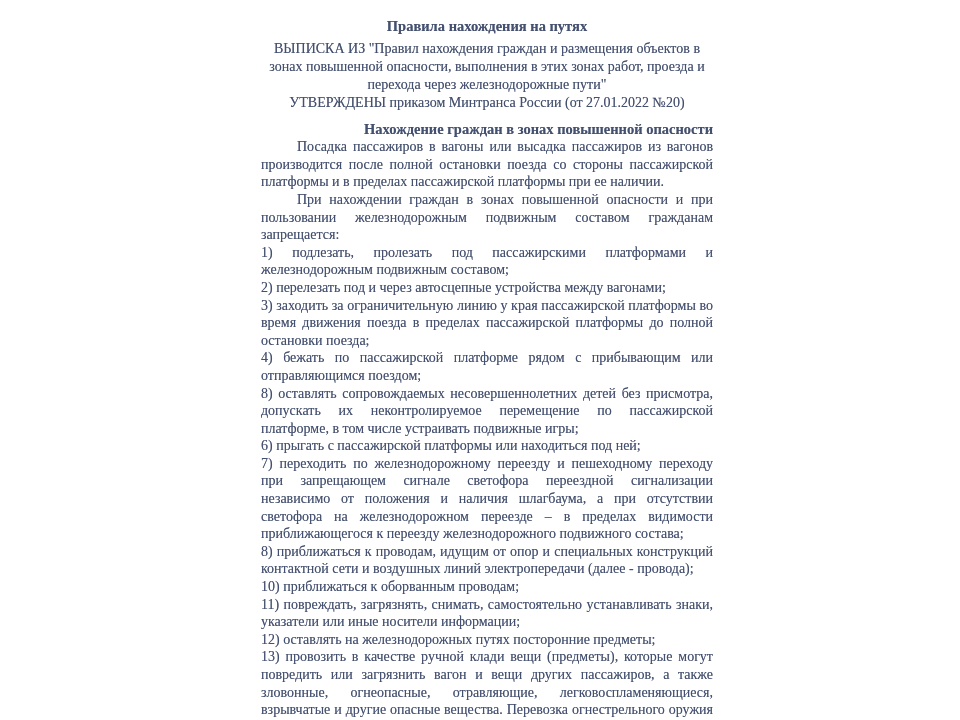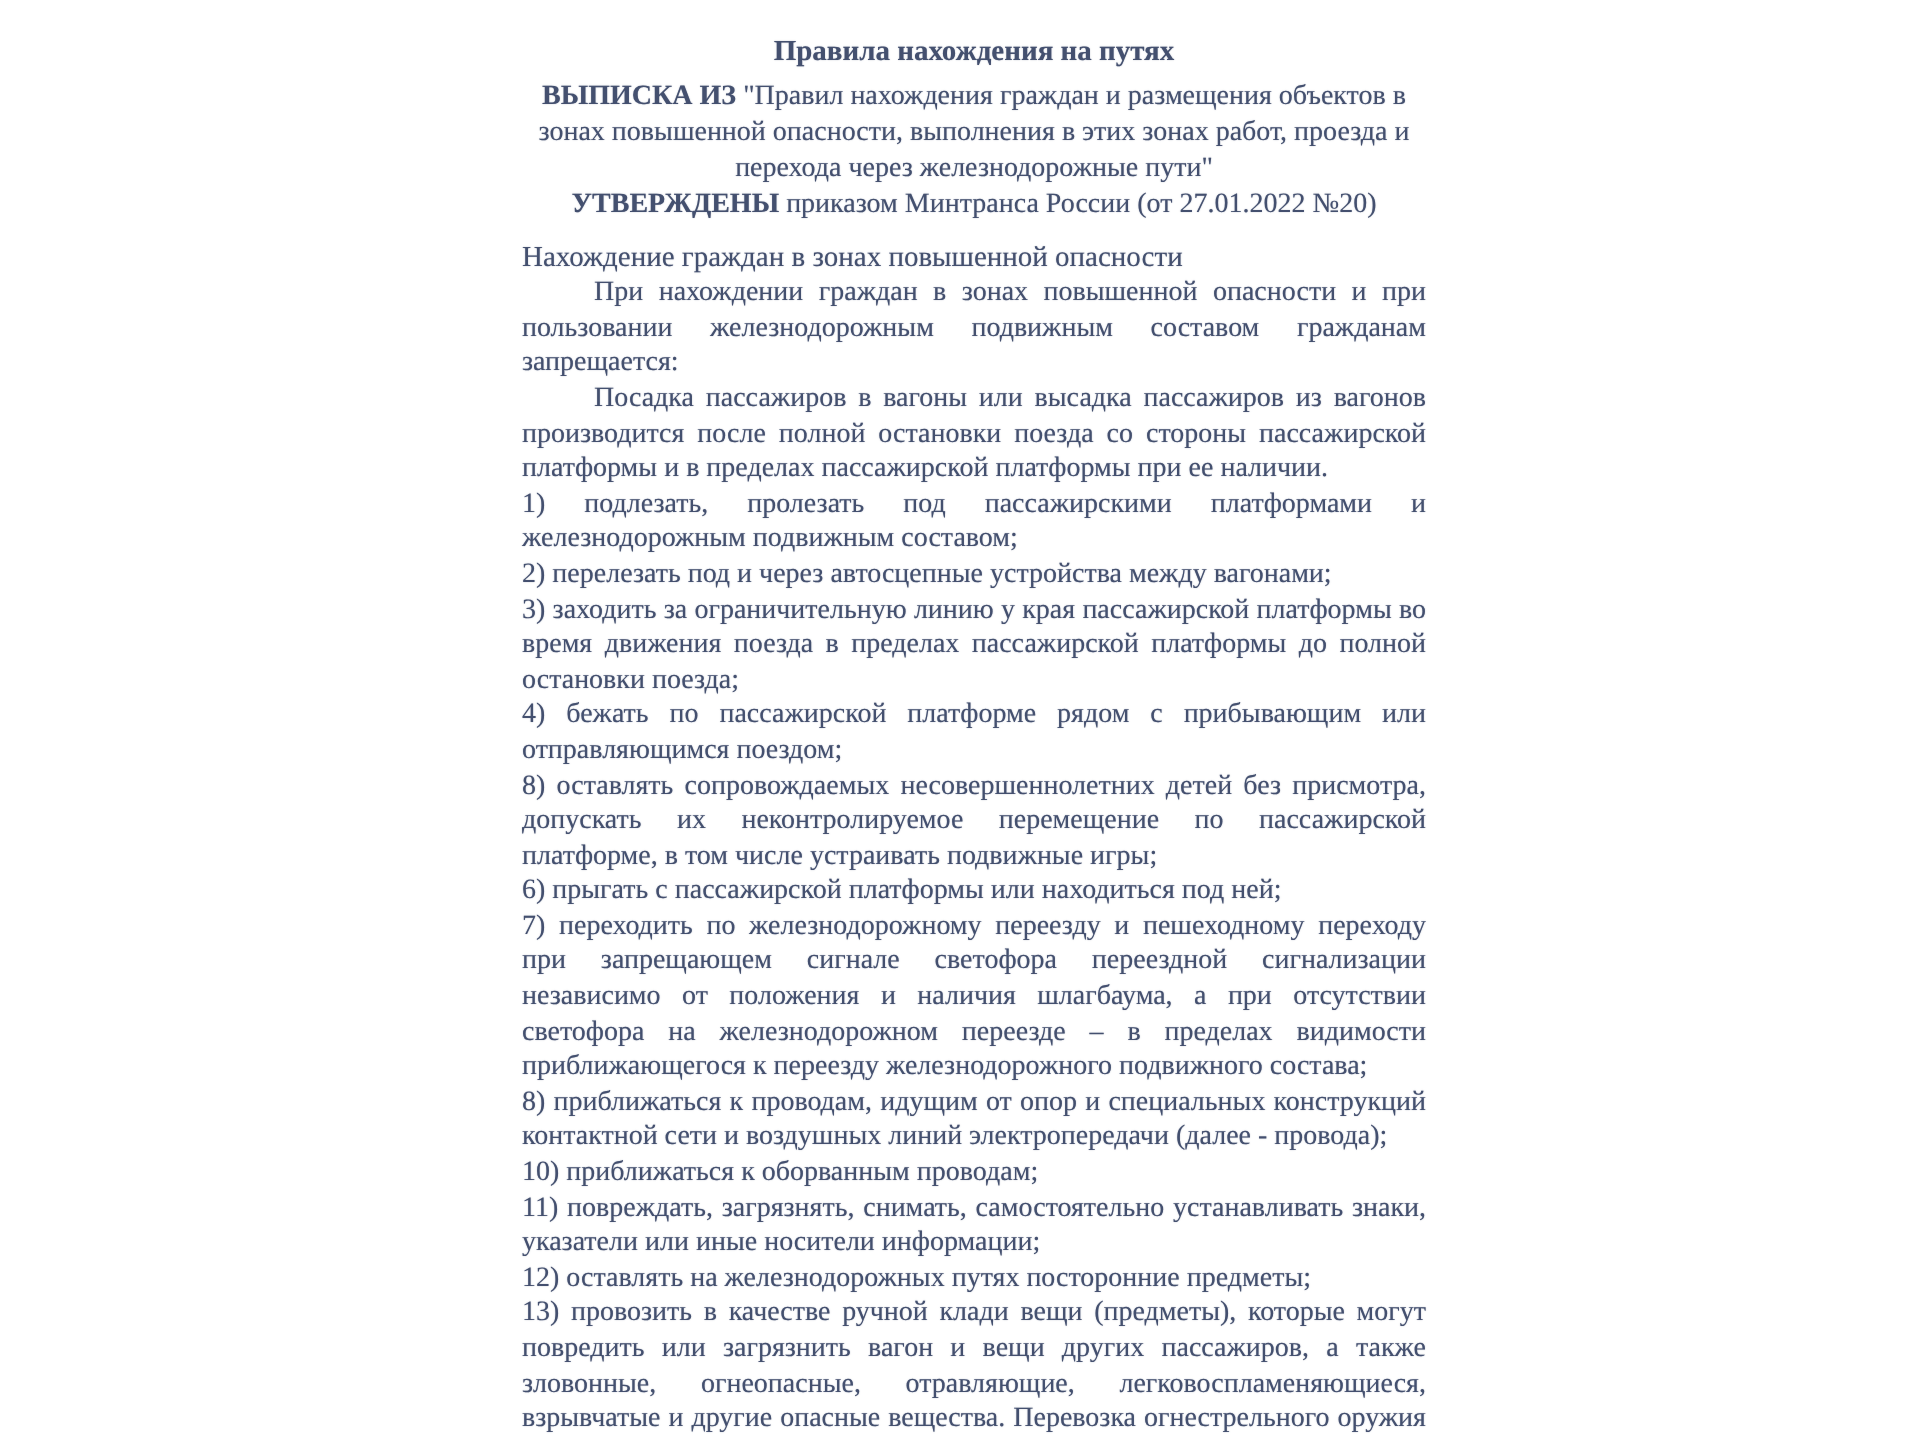--- a/index.html
+++ b/index.html
@@ -25,42 +25,42 @@
   .content {
     position: absolute;
     left: 261px;
     top: 18px;
     width: 452px;
     color: #44506f;
     font-size: 14px;
     line-height: 17.6px;
     text-shadow: 0 0 0.6px rgba(68, 80, 111, 0.55);
   }
-  .bold { font-weight: bold; }
+  .bold { font-weight: normal; }
   .doc-title {
     margin: 0 0 4px 0;
     font-size: 14.5px;
     font-weight: bold;
     text-align: center;
   }
   .extract {
     margin: 0;
     text-align: center;
     line-height: 18px;
   }
   .approved {
     margin: 0;
     text-align: center;
     line-height: 18px;
   }
   .section-heading {
     margin: 9px 0 0 0;
     font-size: 14.5px;
-    font-weight: normal;
-    text-align: left;
+    font-weight: bold;
+    text-align: right;
   }
   .para {
     margin: 0;
     text-align: justify;
     text-indent: 36px;
   }
   .item {
     margin: 0;
     text-align: justify;
     text-indent: 0;
@@ -73,22 +73,22 @@
   <div class="content">
 
     <p class="doc-title">Правила нахождения на путях</p>
 
     <p class="extract"><span class="bold">ВЫПИСКА ИЗ </span><span>"Правил нахождения граждан и размещения объектов в зонах повышенной опасности, выполнения в этих зонах работ, проезда и перехода через железнодорожные пути"</span></p>
 
     <p class="approved"><span class="bold">УТВЕРЖДЕНЫ </span><span>приказом Минтранса России (от 27.01.2022 №20)</span></p>
 
     <p class="section-heading">Нахождение граждан в зонах повышенной опасности</p>
 
+    <p class="para">Посадка пассажиров в вагоны или высадка пассажиров из вагонов производится после полной остановки поезда со стороны пассажирской платформы и в пределах пассажирской платформы при ее наличии.</p>
     <p class="para">При нахождении граждан в зонах повышенной опасности и при пользовании железнодорожным подвижным составом гражданам запрещается:</p>
-    <p class="para">Посадка пассажиров в вагоны или высадка пассажиров из вагонов производится после полной остановки поезда со стороны пассажирской платформы и в пределах пассажирской платформы при ее наличии.</p>
 
     <p class="item">1) подлезать, пролезать под пассажирскими платформами и железнодорожным подвижным составом;</p>
     <p class="item">2) перелезать под и через автосцепные устройства между вагонами;</p>
     <p class="item">3) заходить за ограничительную линию у края пассажирской платформы во время движения поезда в пределах пассажирской платформы до полной остановки поезда;</p>
     <p class="item">4) бежать по пассажирской платформе рядом с прибывающим или отправляющимся поездом;</p>
     <p class="item">8) оставлять сопровождаемых несовершеннолетних детей без присмотра, допускать их неконтролируемое перемещение по пассажирской платформе, в том числе устраивать подвижные игры;</p>
     <p class="item">6) прыгать с пассажирской платформы или находиться под ней;</p>
     <p class="item">7) переходить по железнодорожному переезду и пешеходному переходу при запрещающем сигнале светофора переездной сигнализации независимо от положения и наличия шлагбаума, а при отсутствии светофора на железнодорожном переезде – в пределах видимости приближающегося к переезду железнодорожного подвижного состава;</p>
     <p class="item">8) приближаться к проводам, идущим от опор и специальных конструкций контактной сети и воздушных линий электропередачи (далее - провода);</p>
     <p class="item">10) приближаться к оборванным проводам;</p>

